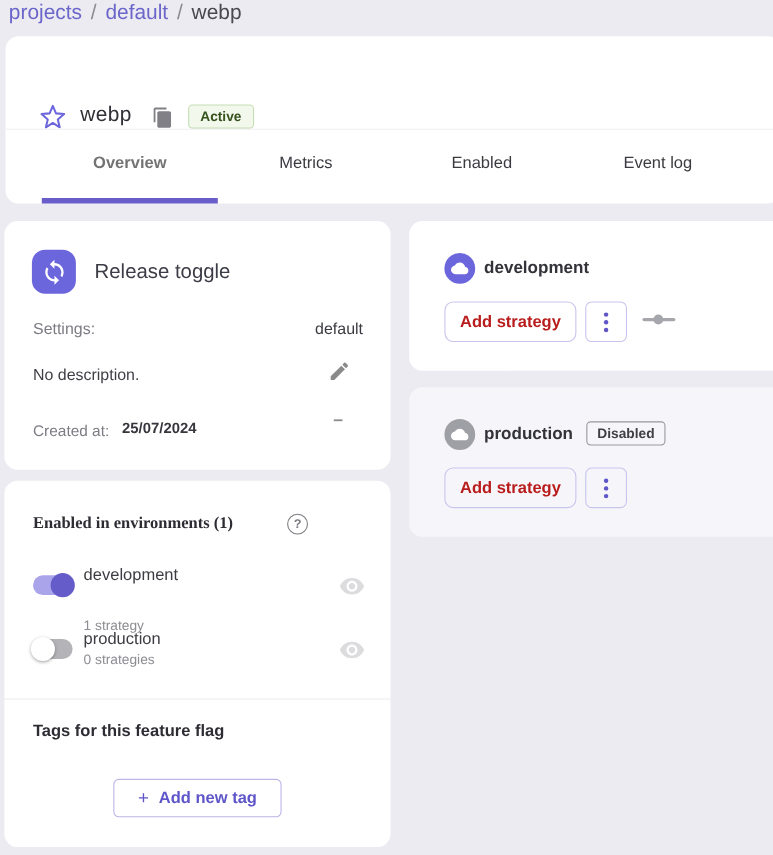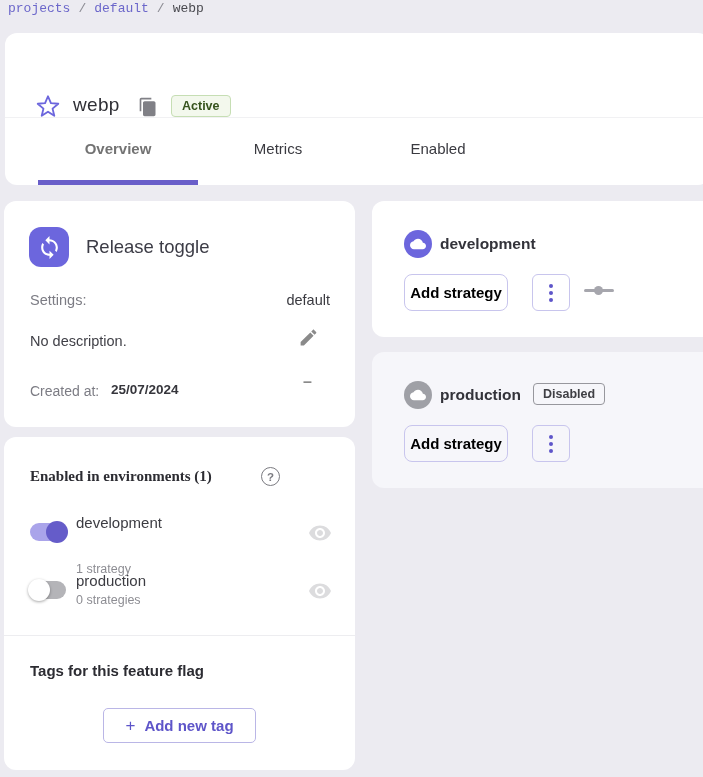--- a/index.html
+++ b/index.html
@@ -7,21 +7,21 @@
   body {
     position:relative; overflow:hidden;
     background:#ecebf1;
     font-family:"Liberation Sans", sans-serif;
     color:#3c3c42;
   }
   .abs { position:absolute; }
   .card { position:absolute; background:#fff; border-radius:12px; }
 
   
-  .breadcrumb { left:8px; top:1px; display:flex; gap:8px; font-size:13px; align-items:flex-end;font-family:Liberation Mono, monospace; }
+  .breadcrumb { left:8px; top:1px; display:flex; gap:8px; font-size:19px; align-items:flex-end; }
   .crumb-link { color:#6b66ca; cursor:pointer; }
   .crumb-sep { color:#8b8b93; }
   .crumb-current { color:#49494f; }
 
   
   #header-card { left:5px; top:33px; width:705px; height:152px; }
   .star-btn { left:30px; top:60px; width:26px; height:26px; }
   .flag-title { left:68px; top:61px; font-size:19px; color:#303036; letter-spacing:.3px; }
   .copy-btn { left:133px; top:64px; width:22px; height:22px; }
   .active-badge { left:166px; top:62px; font-size:12.5px; font-weight:bold; color:#36531d;
@@ -56,40 +56,40 @@
   .toggle { width:36px; height:18px; border-radius:9px; position:absolute; }
   .toggle .knob { position:absolute; width:22px; height:22px; border-radius:50%; top:-2px; }
   .toggle.on { background:#aaa4ea; }
   .toggle.on .knob { background:#655cc9; left:16px; }
   .toggle.off { background:#b4b4b8; }
   .toggle.off .knob { background:#fff; left:-2px; box-shadow:0 1px 3px rgba(0,0,0,.35); }
   .env-name-sm { font-size:15px; color:#3c3c42; }
   .env-sub { font-size:12.5px; color:#8d8d93; }
   .eye-btn { width:24px; height:24px; }
   .panel-divider { left:0; top:198px; right:0; height:1px; background:#ededf0; }
-  .tags-title { left:26px; top:225px; font-size:15px; font-weight:bold; color:#2c2c32;text-align:right; }
+  .tags-title { left:26px; top:219px; font-size:15px; font-weight:bold; color:#2c2c32;text-align:right; }
   .add-tag-btn { left:99px; top:271px; width:153px; height:35px; background:#fff;
     border:1px solid #bab6e6; border-radius:5px; color:#5e55c9; font-size:15px; font-weight:bold;
     display:flex; align-items:center; justify-content:center; gap:9px; cursor:pointer;
     font-family:"Liberation Sans", sans-serif; }
   .plus-glyph { font-size:17px; font-weight:normal; }
 
   
   .strategy-card { left:372px; width:360px; height:136px; }
   #card-c { top:201px; background:#fff; }
   #card-d { top:352px; background:#f6f6fa; }
   .env-circle { left:32px; top:29px; width:28px; height:28px; border-radius:50%;
     display:flex; align-items:center; justify-content:center; position:absolute; }
   .env-circle.purple { background:#6c66dd; }
   .env-circle.gray { background:#9fa0a6; }
   .strategy-env-name { left:68px; top:34px; font-size:15.5px; font-weight:bold; color:#33333a; }
   .disabled-badge { left:161px; top:31px; font-size:12.5px; font-weight:bold; color:#3f3f44;
     border:1px solid #97979d; border-radius:4px; padding:3px 9px; background:transparent; }
-  .add-strategy-btn { left:32px; top:73px; width:104px; height:37px; background:transparent;
-    border:1px solid #c8c5ed; border-radius:8px; color:#000000; font-size:15px; font-weight:bold;
+  .add-strategy-btn { left:32px; top:73px; width:120px; height:37px; background:transparent;
+    border:1px solid #c8c5ed; border-radius:8px; color:#b91c1c; font-size:15px; font-weight:bold;
     cursor:pointer; font-family:"Liberation Sans", sans-serif; position:absolute; }
   .kebab-btn { left:160px; top:73px; width:38px; height:37px; background:transparent;
     border:1px solid #c8c5ed; border-radius:6px; cursor:pointer; position:absolute;
     display:flex; flex-direction:column; align-items:center; justify-content:center; gap:3px; }
   .kebab-dot { width:4px; height:4px; border-radius:50%; background:#5e55c9; }
   .connector { left:212px; top:82px; width:30px; height:14px; position:absolute; }
   .connector .line { position:absolute; top:6px; left:0; width:30px; height:3px; border-radius:2px; background:#a6a6ad; }
   .connector .dot { position:absolute; top:3px; left:10px; width:9px; height:9px; border-radius:50%; background:#a6a6ad; }
 </style>
 </head>
@@ -114,20 +114,21 @@
     <svg width="20" height="20" viewBox="0 0 24 24" fill="#808086">
       <path d="M16 1H4c-1.1 0-2 .9-2 2v14h2V3h12V1zm3 4H8c-1.1 0-2 .9-2 2v14c0 1.1.9 2 2 2h11c1.1 0 2-.9 2-2V7c0-1.1-.9-2-2-2z"></path>
     </svg>
   </span>
   <span class="abs active-badge">Active</span>
   <div class="abs header-divider"></div>
   <div class="abs tabs">
     <div class="tab active">Overview</div>
     <div class="tab">Metrics</div>
     <div class="tab">Enabled</div>
+    <div class="tab">Event log</div>
   </div>
   <div class="abs tab-underline"></div>
 </section>
 
 <section class="card" id="card-a">
   <span class="abs type-icon">
     <svg width="25" height="25" viewBox="0 0 24 24" fill="#ffffff">
       <path d="M12 4V1L8 5l4 4V6c3.3 0 6 2.7 6 6 0 1-.25 1.97-.7 2.8l1.46 1.46C19.54 15.03 20 13.57 20 12c0-4.4-3.6-8-8-8zm0 14c-3.3 0-6-2.7-6-6 0-1 .25-1.97.7-2.8L5.24 7.74C4.46 8.97 4 10.43 4 12c0 4.4 3.6 8 8 8v3l4-4-4-4v3z"></path>
     </svg>
   </span>

